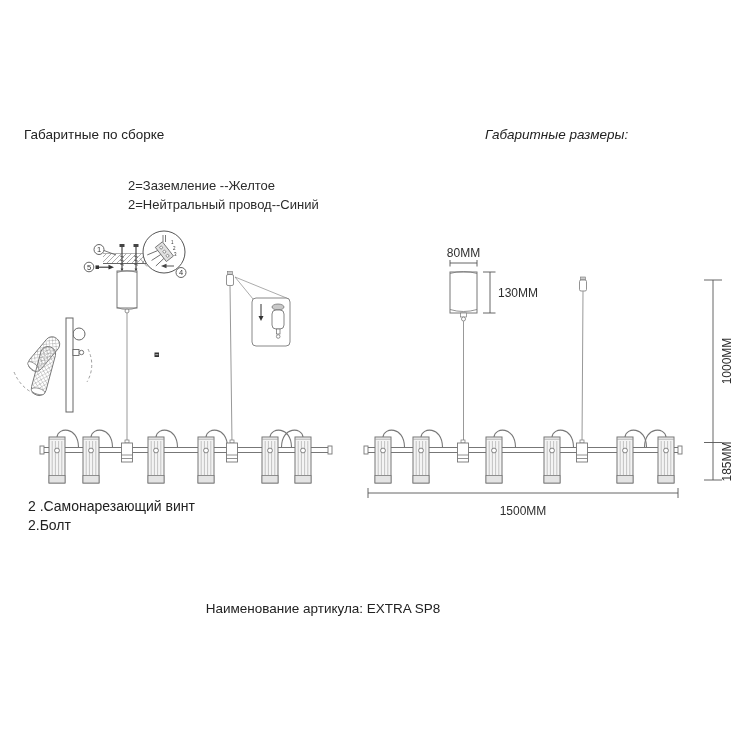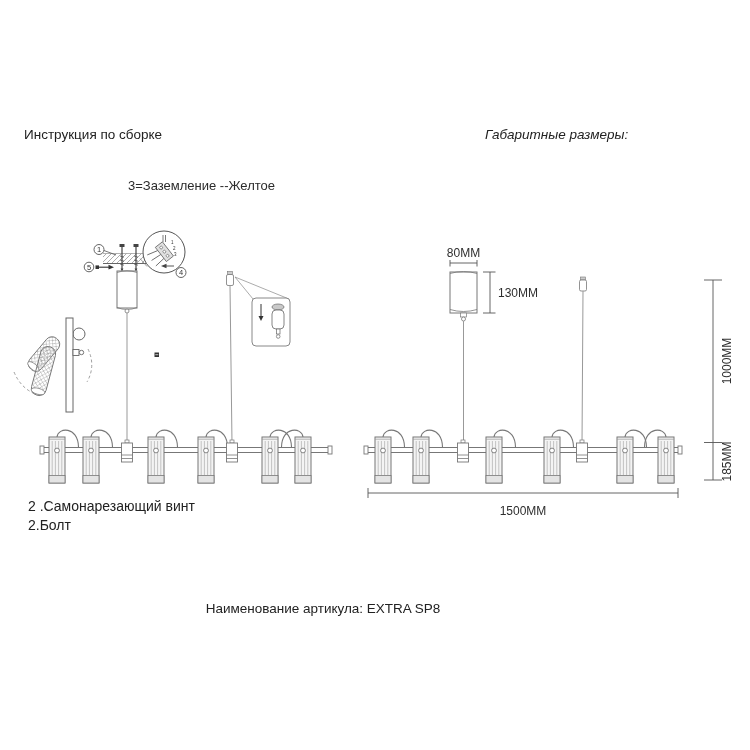--- a/index.html
+++ b/index.html
@@ -235,24 +235,25 @@
 
     <g>
       <line x1="368" y1="493" x2="678" y2="493" stroke="#555" stroke-width="0.9"></line>
       <line x1="368" y1="488" x2="368" y2="498" stroke="#555" stroke-width="0.9"></line>
       <line x1="678" y1="488" x2="678" y2="498" stroke="#555" stroke-width="0.9"></line>
       <text x="523" y="515" text-anchor="middle" class="dimlbl">1500MM</text>
     </g>
   </g>
 </svg>
 
-<div class="abs title" style="left:24px;top:127px;">Инструкция по сборке</div>
+<div class="abs title" style="left:24px;top:127px;">Габаритные по сборке</div>
 
 <div class="abs legend" style="left:128px;top:176px;">
-  <div>3=Заземление --Желтое</div>
+  <div>2=Заземление --Желтое</div>
+  <div>2=Нейтральный провод--Синий</div>
 </div>
 
 <div class="abs title" style="left:485px;top:127px;font-style:italic;">Габаритные размеры:</div>
 
 <div class="abs parts" style="left:28px;top:497px;">
   <div>2 .Самонарезающий винт</div>
   <div>2.Болт</div>
 </div>
 
 <div class="abs footer" style="left:0;top:601px;">Наименование артикула: EXTRA SP8</div>

